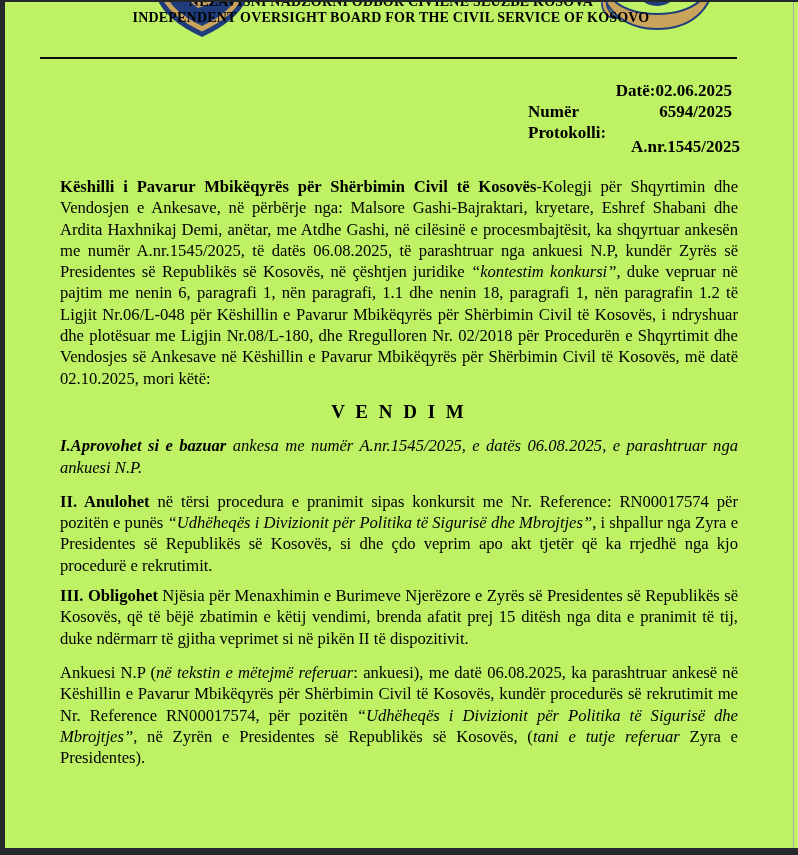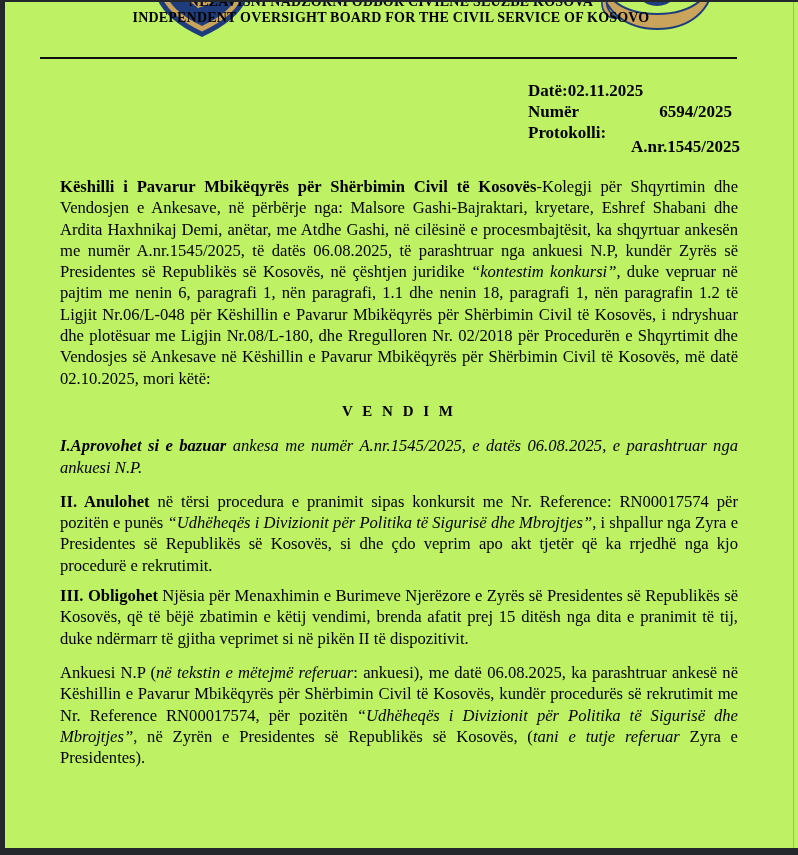--- a/index.html
+++ b/index.html
@@ -20,31 +20,31 @@
     position:absolute;left:0;right:16px;top:-6px;text-align:center;
     font-weight:bold;font-size:14px;line-height:16px;letter-spacing:0.2px;
     white-space:nowrap;z-index:5;
   }
   .logo-left{position:absolute;left:146px;top:-44px;z-index:4;}
   .logo-right{position:absolute;left:597px;top:-34px;z-index:4;}
   .header-rule{position:absolute;left:40px;top:57px;width:697px;height:2px;background:#0e0e0e;}
 
   
   .meta-block{position:absolute;left:528px;top:80px;width:204px;font-weight:bold;font-size:17px;line-height:21px;}
-  .meta-row{display:flex;justify-content:flex-start;}
+  .meta-row{display:flex;justify-content:flex-end;}
   .case-number{position:absolute;top:137px;right:58px;font-weight:bold;font-size:17px;}
 
   
   .doc-body{position:absolute;left:60px;top:176px;width:678px;font-size:16.6px;line-height:21.3px;}
   .para{margin:0 0 12px 0;text-align:justify;}
   .para.after-vendim{margin-bottom:13px;font-style:italic;}
   .para.item-2{margin-bottom:9px;}
   .para.item-3{margin-bottom:13px;}
   .para.item-4{margin-bottom:11px;}
-  .section-heading{margin:0 0 13px 0;text-align:center;font-weight:bold;font-size:15px;letter-spacing:3px;}
+  .section-heading{margin:0 0 13px 0;text-align:center;font-weight:bold;font-size:19px;letter-spacing:3px;}
   .section-heading.arsyetim{margin-bottom:12px;}
   .run-bold{font-weight:bold;}
   .run-italic{font-style:italic;}
 </style>
 </head>
 <body>
 
 <div class="screen">
 
   <div class="edge edge-top"></div>
@@ -67,21 +67,21 @@
       <circle cx="60" cy="16" r="24" fill="#1f3d7c"></circle>
       <path d="M2 14 C6 46 30 63 60 63 C92 63 114 46 118 14 C108 38 88 48 60 48 C32 48 12 38 2 14 Z" fill="#c9a45a" stroke="#1f3d7c" stroke-width="2"></path>
       <path d="M6 30 C2 44 10 54 22 52 C12 48 8 40 10 30 Z" fill="#c9a45a" stroke="#1f3d7c" stroke-width="1.5"></path>
     </svg>
     <div class="header-rule"></div>
   </div>
 
   <div class="meta-block">
     <div class="meta-row">
       <span>Datë:</span>
-      <span>02.11.2025</span>
+      <span>02.06.2025</span>
     </div>
     <div class="meta-row">
       <span>Numër Protokolli:</span>
       <span>6594/2025</span>
     </div>
   </div>
   <div class="case-number">A.nr.1545/2025</div>
 
   <main class="doc-body">
     <p class="para"><span class="run-bold">Këshilli i Pavarur Mbikëqyrës për Shërbimin Civil të Kosovës</span><span>-Kolegji për Shqyrtimin dhe Vendosjen e Ankesave, në përbërje nga: Malsore Gashi-Bajraktari, kryetare, Eshref Shabani dhe Ardita Haxhnikaj Demi, anëtar, me Atdhe Gashi, në cilësinë e procesmbajtësit, ka shqyrtuar ankesën me numër A.nr.1545/2025, të datës 06.08.2025, të parashtruar nga ankuesi N.P, kundër Zyrës së Presidentes së Republikës së Kosovës, në çështjen juridike </span><span class="run-italic">“kontestim konkursi”</span><span>, duke vepruar në pajtim me nenin 6, paragrafi 1, nën paragrafi, 1.1 dhe nenin 18, paragrafi 1, nën paragrafin 1.2 të Ligjit Nr.06/L-048 për Këshillin e Pavarur Mbikëqyrës për Shërbimin Civil të Kosovës, i ndryshuar dhe plotësuar me Ligjin Nr.08/L-180, dhe Rregulloren Nr. 02/2018 për Procedurën e Shqyrtimit dhe Vendosjes së Ankesave në Këshillin e Pavarur Mbikëqyrës për Shërbimin Civil të Kosovës, më datë 02.10.2025, mori këtë:</span></p>

